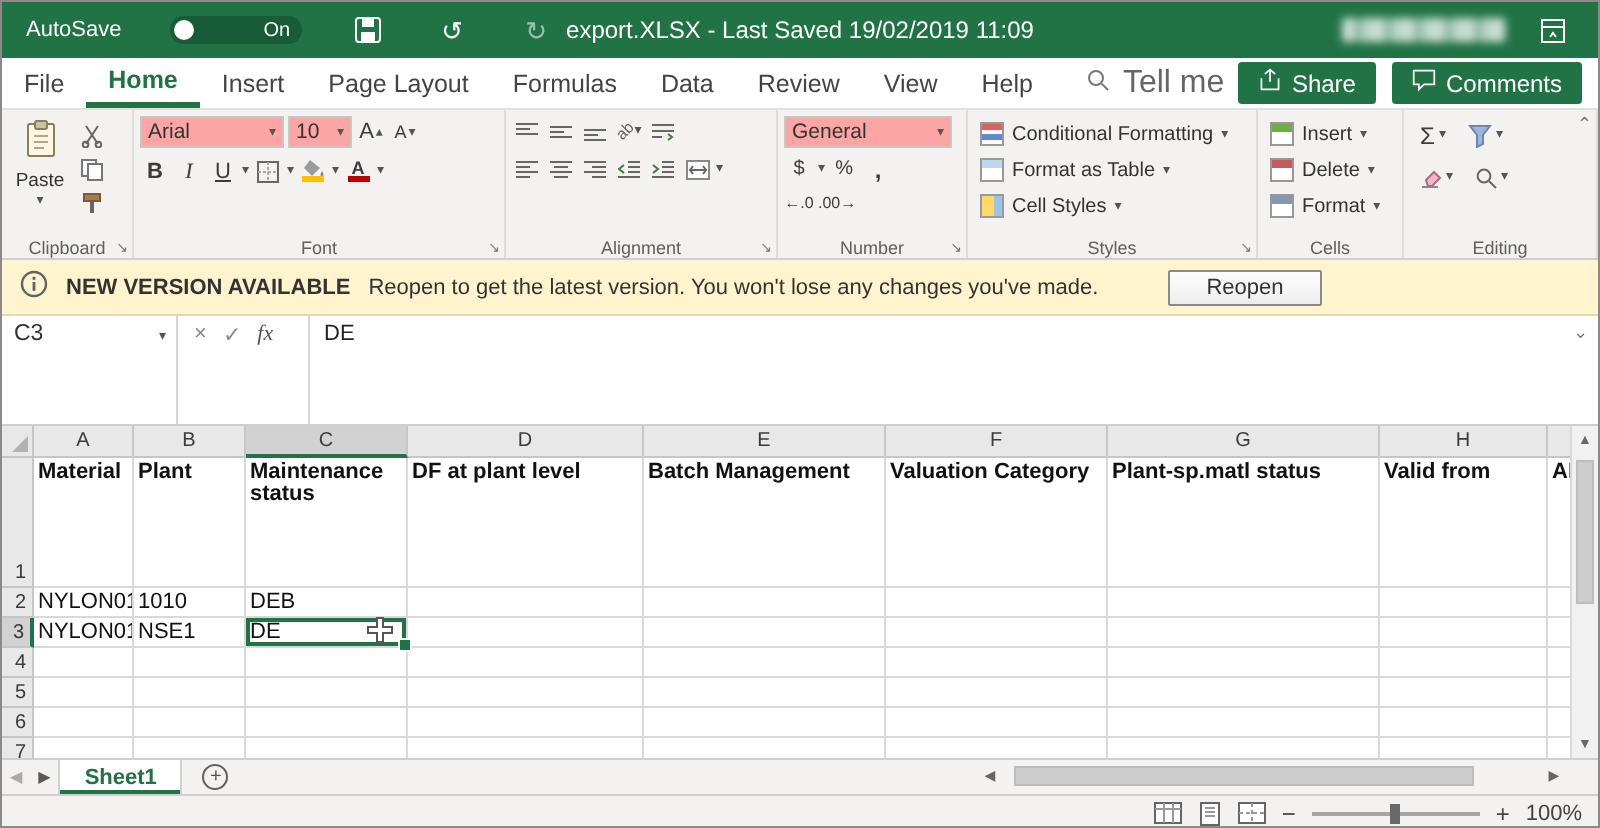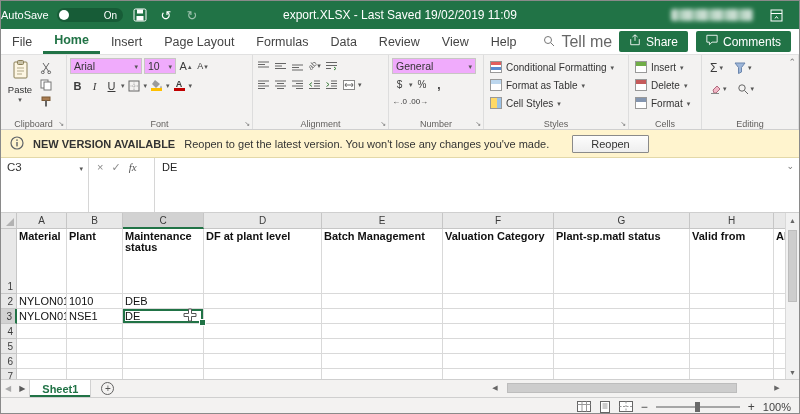--- a/index.html
+++ b/index.html
@@ -2,21 +2,21 @@
 <html><head>
 <meta charset="utf-8">
 <style>
   * { margin:0; padding:0; box-sizing:border-box; }
   html,body { background:#fff; }
   body { font-family:"Liberation Sans", sans-serif; }
   .app { position:relative; width:800px; height:414px; overflow:hidden; border:1px solid #8a8a8a; background:#f3f2f1; }
 
   
   .titlebar { position:absolute; left:0; top:0; width:100%; height:28px; background:#217346; display:flex; align-items:center; color:#fff; }
-  .tb-left { display:flex; align-items:center; gap:8px; padding-left:0; }
+  .tb-left { display:flex; align-items:center; gap:24px; padding-left:12px; }
   .tb-autosave { font-size:11px; }
   .toggle { display:inline-flex; align-items:center; gap:3px; background:#175c37; border-radius:8px; height:14px; padding:0 6px 0 2px; }
   .knob { width:10px; height:10px; border-radius:50%; background:#fff; }
   .toggle-text { font-size:10px; color:#fff;margin-left:32px; }
   .tb-icon { display:inline-flex; align-items:center; justify-content:center; width:18px; height:18px; font-size:13px; color:#fff; cursor:default; }
   .tb-icon.dim { opacity:.55; }
   .tb-title { position:absolute; left:0; right:0; text-align:center; font-size:12px; color:#fff; pointer-events:none; }
   .tb-right { margin-left:auto; display:flex; align-items:center; gap:14px; padding-right:14px; z-index:2; }
   .blur-name { width:82px; height:12px; border-radius:2px; background:repeating-linear-gradient(90deg,#e9f2ec 0 6px,#9fc4ae 6px 10px,#d7e8dd 10px 15px); filter:blur(2px); opacity:.85; }
 
@@ -28,36 +28,36 @@
   .tabrow-right { margin-left:auto; display:flex; align-items:center; gap:8px; padding-right:8px; }
   .btn-green { display:flex; align-items:center; gap:5px; background:#217346; color:#fff; font-size:12px; padding:3px 10px; border-radius:2px; }
 
   
   .ribbon { position:absolute; left:0; top:54px; width:100%; height:75px; background:#f3f2f1; border-bottom:1px solid #cfcfcf; display:flex; }
   .grp { position:relative; border-right:1px solid #ddd; padding:3px 3px 12px 3px; }
   .grp-label { position:absolute; bottom:0; left:0; right:0; text-align:center; font-size:9px; color:#605e5c; }
   .launcher { position:absolute; right:2px; bottom:1px; font-size:7px; color:#777; }
   .rrow { display:flex; align-items:center; gap:2px; }
   .rbtn { display:inline-flex; align-items:center; justify-content:center; min-width:15px; height:15px; font-size:11px; color:#3b3b3b; border-radius:2px; }
-  .combo { display:flex; align-items:center; justify-content:space-between; background:#f0abfc; border:1px solid #c8c6c4; height:16px; font-size:10.5px; color:#333; padding:0 3px; }
+  .combo { display:flex; align-items:center; justify-content:space-between; background:#fca5a5; border:1px solid #c8c6c4; height:16px; font-size:10.5px; color:#333; padding:0 3px; }
   .chev { font-size:7px; color:#555; line-height:1; }
   .glyph-b { font-weight:700; } .glyph-i { font-style:italic; font-family:"Liberation Serif",serif; } .glyph-u { text-decoration:underline; }
   .paste { display:flex; flex-direction:column; align-items:center; width:32px; gap:1px; padding-top:2px; }
   .paste-label { font-size:9.5px; color:#333; }
   .mini-col { display:flex; flex-direction:column; gap:2px; margin-left:2px; padding-top:2px; }
   .styles-row, .cells-row { display:flex; align-items:center; gap:4px; height:18px; font-size:10px; color:#333; padding-left:3px; }
   .sw { width:12px; height:12px; border:1px solid #999; background:#fff; flex:0 0 auto; }
   .sw.cf { background:linear-gradient(#e25d5d 0 3px,#fff 3px 5px,#5b8bd0 5px 8px,#fff 8px 10px,#6fbf6f 10px 12px); }
   .colorbar { width:11px; height:3px; margin-top:-1px; }
   .stack { display:flex; flex-direction:column; align-items:center; line-height:1; }
 
   
   .msgbar { position:absolute; left:0; top:129px; width:100%; height:28px; background:#fff4ce; border-bottom:1px solid #e3d8a8; display:flex; align-items:center; gap:9px; padding-left:9px; font-size:11px; color:#333; }
   .msg-title { font-weight:700; }
-  .msg-btn { margin-left:14px; font-size:11px; color:#333; background:linear-gradient(#fdfdfd,#eee); border:1px solid #8a8a8a; padding:2px 18px; border-radius:1px; }
+  .msg-btn { margin-left:26px; font-size:11px; color:#333; background:linear-gradient(#fdfdfd,#eee); border:1px solid #8a8a8a; padding:2px 18px; border-radius:1px; }
 
   
   .fbar { position:absolute; left:0; top:157px; width:100%; height:55px; background:#fff; border-bottom:1px solid #cfcfcf; display:flex; }
   .namebox { width:88px; border-right:1px solid #d6d6d6; display:flex; align-items:flex-start; justify-content:space-between; padding:3px 5px 0 6px; font-size:11.5px; color:#333; }
   .fxbtns { width:66px; border-right:1px solid #d6d6d6; display:flex; align-items:flex-start; gap:8px; padding:3px 0 0 8px; }
   .fxb { font-size:11px; color:#8a8a8a; }
   .fx-label { font-style:italic; color:#555; font-family:"Liberation Serif",serif; }
   .fcontent { flex:1; padding:3px 0 0 7px; font-size:11px; color:#222; }
   .fcollapse { padding:3px 5px 0 0; color:#777; font-size:9px; }
 

